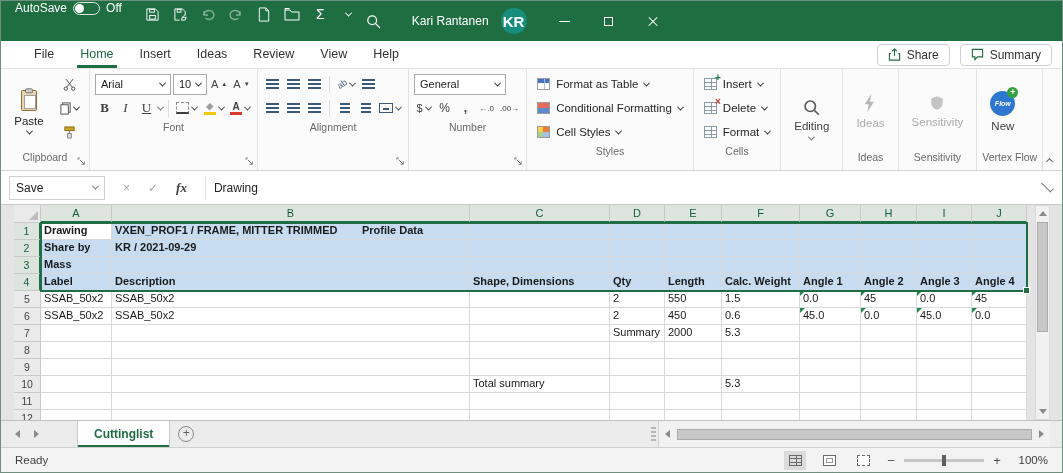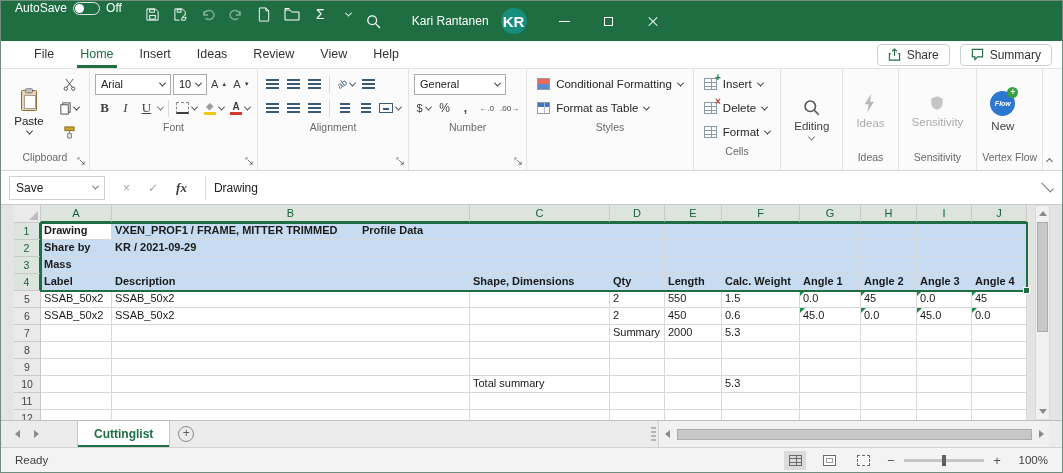--- a/index.html
+++ b/index.html
@@ -428,27 +428,32 @@
             <path d="M1 3V1h2"></path>
             <path d="M3 3l5 5"></path>
             <path d="M8 5v3H5"></path>
           </svg>
         </span>
     </div>
 
     <div class="rgroup">
       <div class="rcol">
         <div class="stylebtn">
+            <span class="ic-fat"></span>
+            <span>Format as Table</span>
+            <span class="chev"></span>
+          </div>
+        <div class="stylebtn">
             <span class="ic-cf"></span>
             <span>Conditional Formatting</span>
             <span class="chev"></span>
           </div>
         <div class="stylebtn">
-            <span class="ic-fat"></span>
-            <span>Format as Table</span>
+            <span class="ic-cs"></span>
+            <span>Cell Styles</span>
             <span class="chev"></span>
           </div>
       </div>
       <div class="rlabel">Styles</div>
     </div>
 
     <div class="rgroup">
       <div class="rcol">
         <div class="stylebtn">
             <span class="ic-grid">

